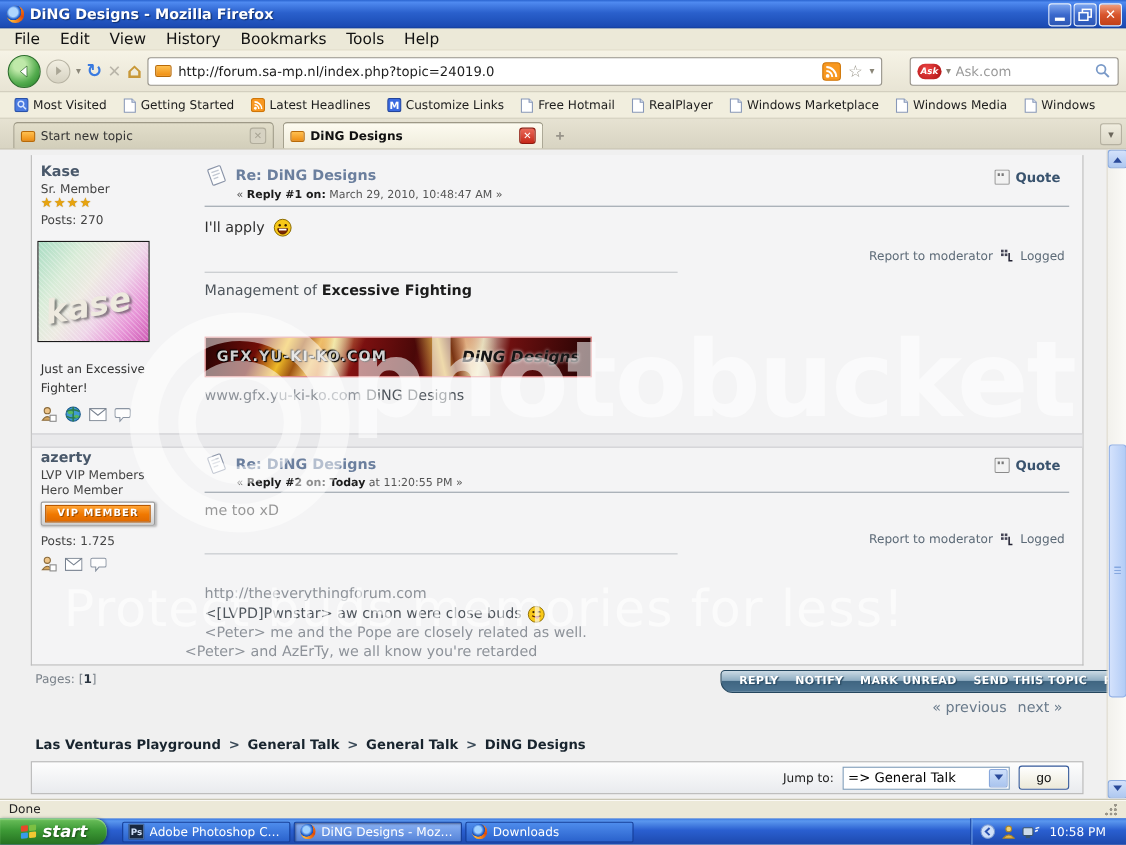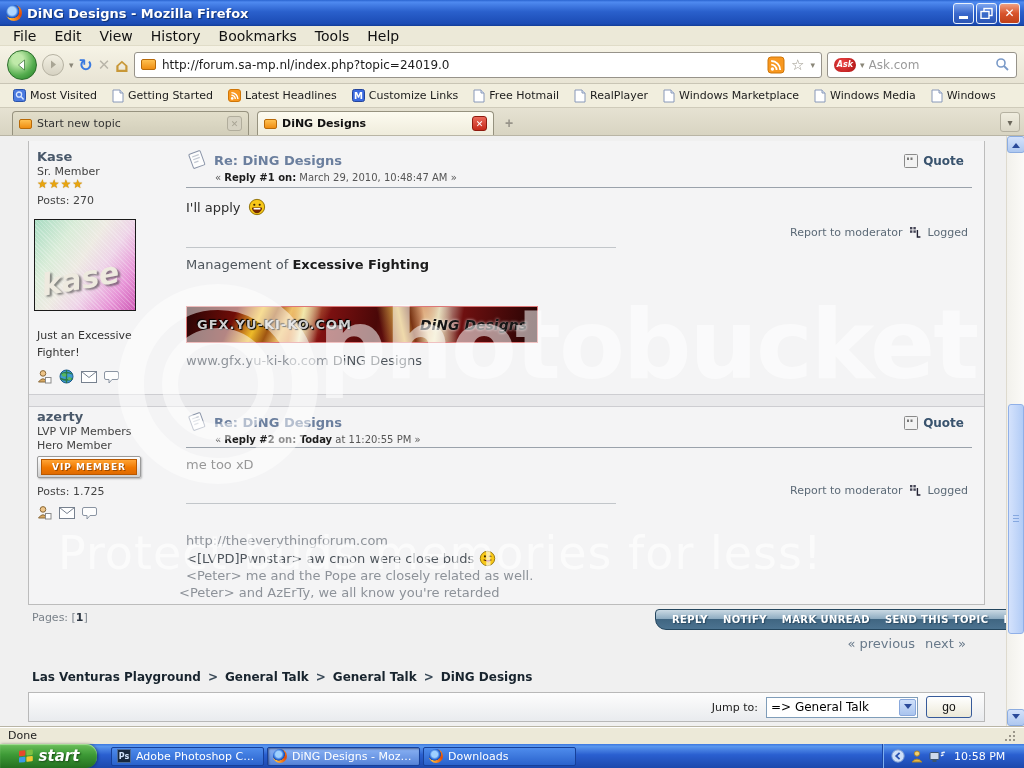--- a/index.html
+++ b/index.html
@@ -25,21 +25,21 @@
   .caret { font-size:9px; color:#8a8678; }
   .glyph-btn { font-weight:bold; background:none; border:none; }
   .refresh { font-size:17px; color:#3a7ae0; }
   .stop { font-size:15px; color:#b9b5a9; }
   .home { font-size:19px; color:#c89838; }
   .urlbar { flex:1; height:26px; background:#fff; border:1px solid #97938a; border-radius:3px; display:flex; align-items:center; padding:0 6px; gap:6px; }
   .favicon-ticket { width:15px; height:11px; background:linear-gradient(180deg,#ffc050,#ef8e12); border:1px solid #b86a08; border-radius:2px; flex:none; }
   .url-input { flex:1; border:none; outline:none; font-size:12px; color:#1c1c1c; background:transparent; font-family:"DejaVu Sans",sans-serif; }
   .rss-box { width:18px; height:18px; flex:none; }
   .star-glyph { font-size:15px; color:#9a968a; }
-  .searchbar { width:190px; height:26px; background:#fff; border:1px solid #97938a; border-radius:3px; display:flex; align-items:center; padding:0 6px; gap:4px; flex:none; }
+  .searchbar { width:190px; height:26px; background:#fff; border:1px solid #97938a; border-radius:3px; display:flex; align-items:center; padding:0 6px; gap:4px; flex:none;margin-left:20px; }
   .ask-logo { min-width:22px; height:14px; background:radial-gradient(circle at 40% 35%, #e44, #a11); border-radius:8px; color:#fff; font-size:8px; font-style:italic; font-weight:bold; display:flex; align-items:center; justify-content:center; }
   .search-input { flex:1; width:70px; border:none; outline:none; font-size:12px; background:transparent; font-family:"DejaVu Sans",sans-serif; }
   .search-input::placeholder { color:#9a9a9a; }
   
   .bookmarksbar { height:24px; background:#f1eede; border-bottom:1px solid #cfcbba; display:flex; align-items:center; padding-left:6px; gap:1px; }
   .bm { display:flex; align-items:center; gap:4px; padding:2px 7px; font-size:11px; color:#1c1c1c; }
   
   .tabbar { height:28px; background:linear-gradient(180deg,#e6e2d2,#d8d4c2); border-bottom:1px solid #b9b5a5; display:flex; align-items:flex-end; padding:0 4px; position:relative; }
   .tab { width:237px; height:24px; border:1px solid #96927f; border-bottom:none; border-radius:4px 4px 0 0; background:linear-gradient(180deg,#e2deca,#d2ceba); display:flex; align-items:center; gap:5px; padding:0 6px; margin-left:8px;margin-top:33px; }
   .tab.active { background:linear-gradient(180deg,#fdfbf0,#efecdc); }
@@ -430,21 +430,21 @@
             <span>&lt;[LVPD]Pwnstar&gt; aw cmon were close buds</span>
             <svg width="17" height="17" viewBox="0 0 20 20">
                 <circle cx="10" cy="10" r="8.5" fill="#f8c818" stroke="#8a6a00"></circle>
                 <circle cx="7" cy="7.5" r="1.2" fill="#3a2200"></circle>
                 <path d="M11.6 7.8 q1.4 -1.4 2.8 0" fill="none" stroke="#3a2200" stroke-width="1.2"></path>
                 <path d="M5.5 11.5 q4.5 2.5 9 0" fill="none" stroke="#5a1c00" stroke-width="1.3"></path>
                 <path d="M9 12.4 q1.6 3.6 3.6 0.6 q-1.8 -0.4 -3.6 -0.6 z" fill="#e87898" stroke="#b84868" stroke-width=".7"></path>
               </svg>
           </div>
           <div class="sig-line" style="left:157px;top:161px;font-size:13px;">&lt;Peter&gt; me and the Pope are closely related as well.</div>
-          <div class="sig-line" style="left:150px;top:178px;font-size:13px;">&lt;Peter&gt; and AzErTy, we all know you're retarded</div>
+          <div class="sig-line" style="left:139px;top:178px;font-size:13px;">&lt;Peter&gt; and AzErTy, we all know you're retarded</div>
         </div>
       </div>
 
       <div class="pages-row"><span>Pages: [</span><b>1</b><span>]</span></div>
       <div class="action-bar">
         <span class="action-item">REPLY</span>
         <span class="action-item">NOTIFY</span>
         <span class="action-item">MARK UNREAD</span>
         <span class="action-item">SEND THIS TOPIC</span>
         <span class="action-item">PRINT</span>

